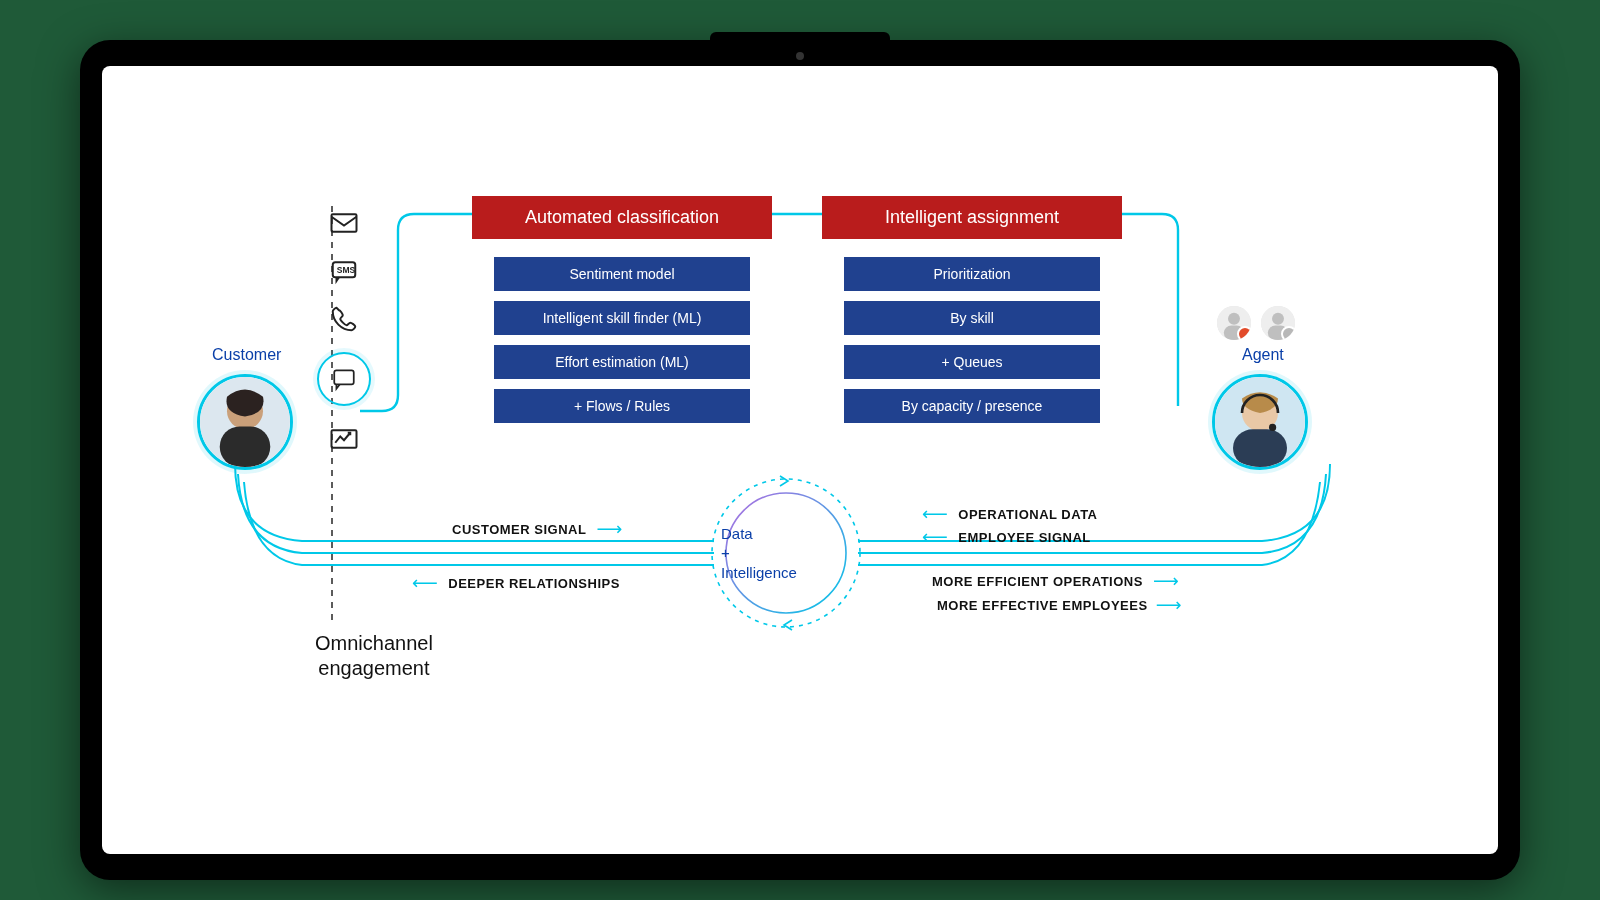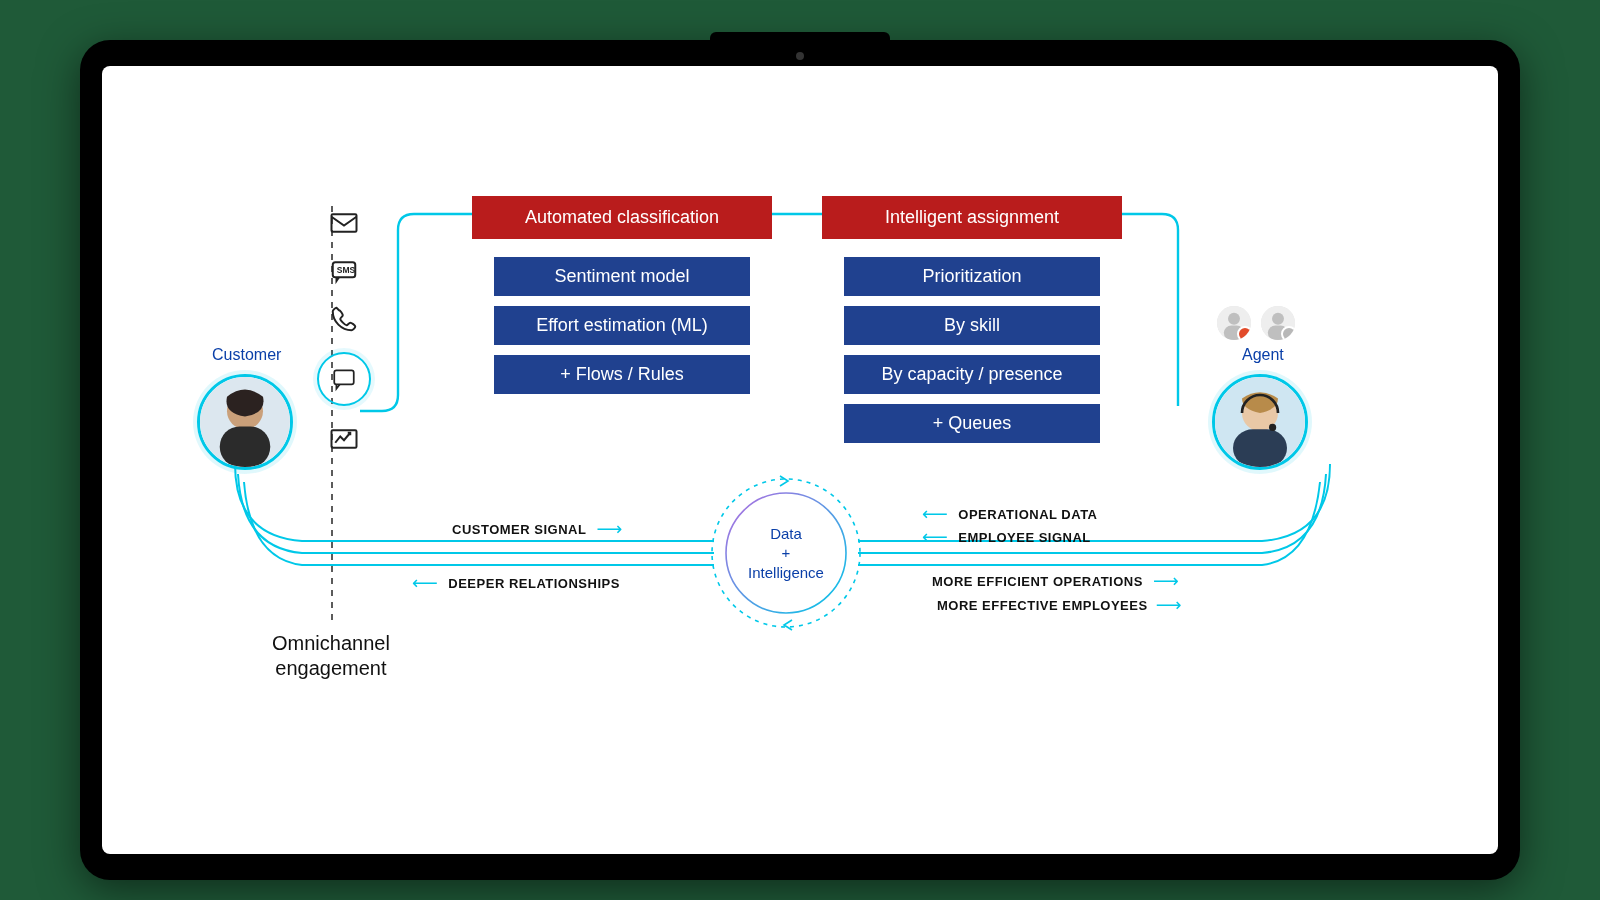--- a/index.html
+++ b/index.html
@@ -14,25 +14,25 @@
   .avatar svg{width:100%;height:100%;display:block;}
   .mini-avatars{position:absolute;display:flex;gap:10px;}
   .mini-avatars .m{width:34px;height:34px;border-radius:50%;background:#e6e6e6;position:relative;overflow:hidden;}
   .mini-avatars .m svg{width:100%;height:100%;}
   .mini-avatars .m .dot{position:absolute;right:-2px;bottom:-2px;width:12px;height:12px;border-radius:50%;border:2px solid #fff;}
   .channel-col{position:absolute;left:215px;top:142px;display:flex;flex-direction:column;align-items:center;gap:18px;}
   .ch-icon{width:30px;height:30px;color:#14532d;}
   .ch-icon svg{width:100%;height:100%;stroke:#222;fill:none;stroke-width:1.6;}
   .ch-chat{width:50px;height:50px;border:2px solid #00c8e8;border-radius:50%;display:flex;align-items:center;justify-content:center;box-shadow:0 0 0 4px rgba(0,200,232,0.1);}
   .ch-chat svg{width:26px;height:26px;stroke:#222;fill:none;stroke-width:1.6;}
-  .omni-label{position:absolute;font-size:20px;color:#111;text-align:center;line-height:1.25;}
+  .omni-label{position:absolute;font-size:20px;color:#111;text-align:center;line-height:1.25;margin-left:43px;}
   .section{position:absolute;width:300px;}
   .section-header{background:#b91c1c;color:#fff;font-size:18px;text-align:center;padding:11px 0;margin-bottom:18px;}
-  .pill{background:#20418f;color:#fff;font-size:18px;text-align:center;padding:9px 0;margin:0 22px 10px;font-weight:500;}
-  .data-circle{position:absolute;width:130px;height:130px;border-radius:50%;display:flex;flex-direction:column;align-items:center;justify-content:center;font-size:15px;color:#0a3fa8;font-weight:500;line-height:1.3;}
+  .pill{background:#20418f;color:#fff;font-size:14px;text-align:center;padding:9px 0;margin:0 22px 10px;font-weight:500;}
+  .data-circle{position:absolute;width:130px;height:130px;border-radius:50%;display:flex;flex-direction:column;justify-content:center;font-size:15px;color:#0a3fa8;font-weight:500;line-height:1.3;}
   .flow-label{position:absolute;font-size:13px;letter-spacing:0.5px;color:#111;font-weight:600;display:flex;align-items:center;gap:10px;}
   .arr{color:#00c8e8;font-size:18px;font-weight:400;}
 </style>
 </head>
 <body>
 
 <div class="tablet">
   <div class="tablet-notch"></div>
   <div class="screen">
 
@@ -99,30 +99,31 @@
     </div>
 
     <div class="omni-label" style="left:170px;top:565px;">
       <div>Omnichannel</div>
       <div>engagement</div>
     </div>
 
     <div class="section" style="left:370px;top:130px;">
       <div class="section-header">Automated classification</div>
       <div class="pill">Sentiment model</div>
+      <div class="pill">Intelligent skill finder (ML)</div>
       <div class="pill">Effort estimation (ML)</div>
       <div class="pill">+ Flows / Rules</div>
     </div>
 
     <div class="section" style="left:720px;top:130px;">
       <div class="section-header">Intelligent assignment</div>
       <div class="pill">Prioritization</div>
       <div class="pill">By skill</div>
+      <div class="pill">+ Queues</div>
       <div class="pill">By capacity / presence</div>
-      <div class="pill">+ Queues</div>
     </div>
 
     <div class="mini-avatars" style="left:1115px;top:240px;">
       <div class="m">
         <svg viewBox="0 0 40 40">
             <rect width="40" height="40" fill="#eee"></rect>
             <circle cx="20" cy="15" r="7" fill="#bfbfbf"></circle>
             <rect x="8" y="23" width="24" height="17" rx="9" fill="#bfbfbf"></rect>
           </svg>
         <span class="dot" style="background:#e24b2a;"></span>

